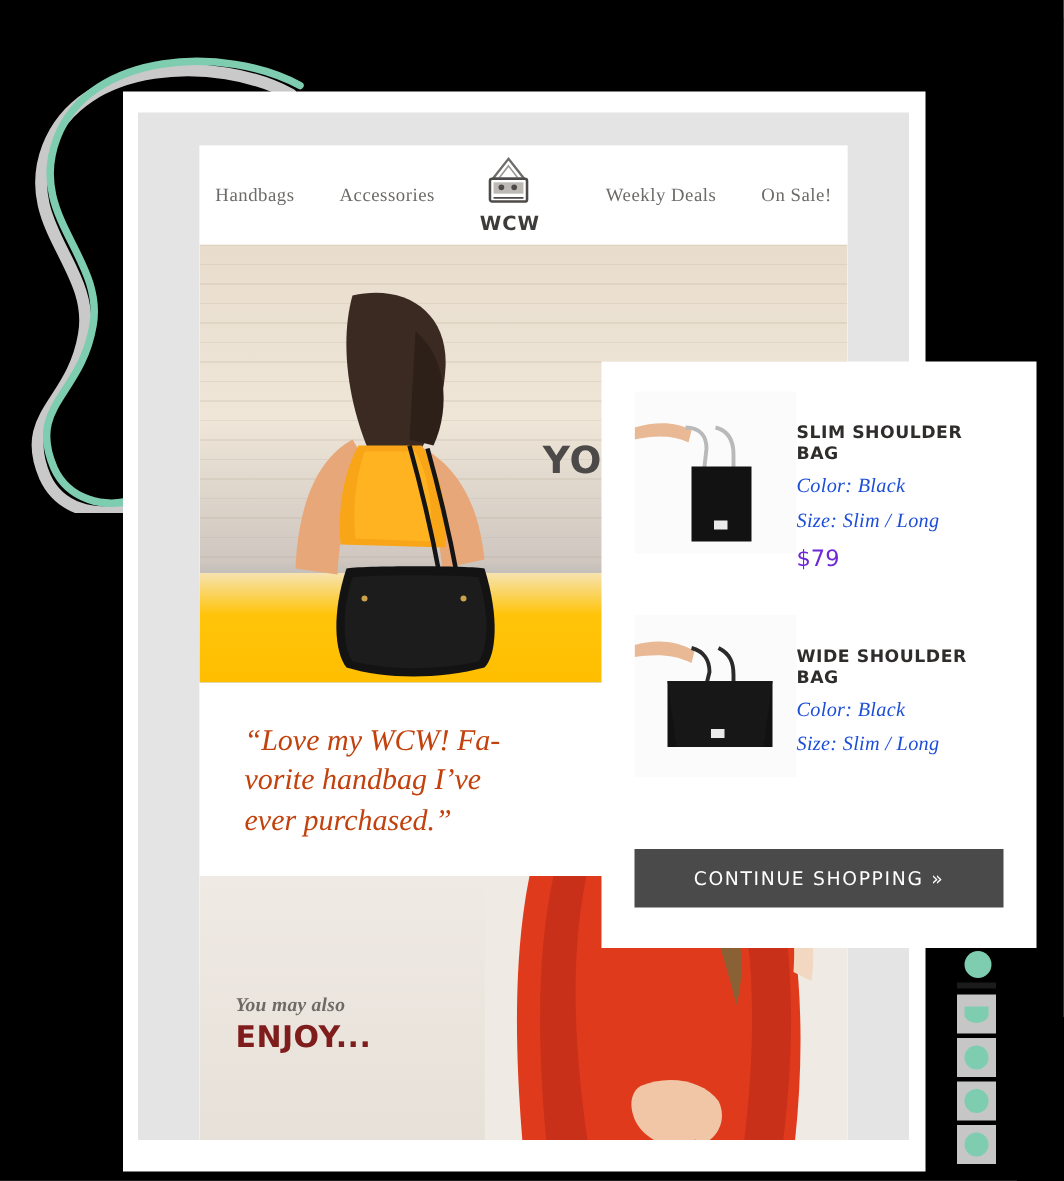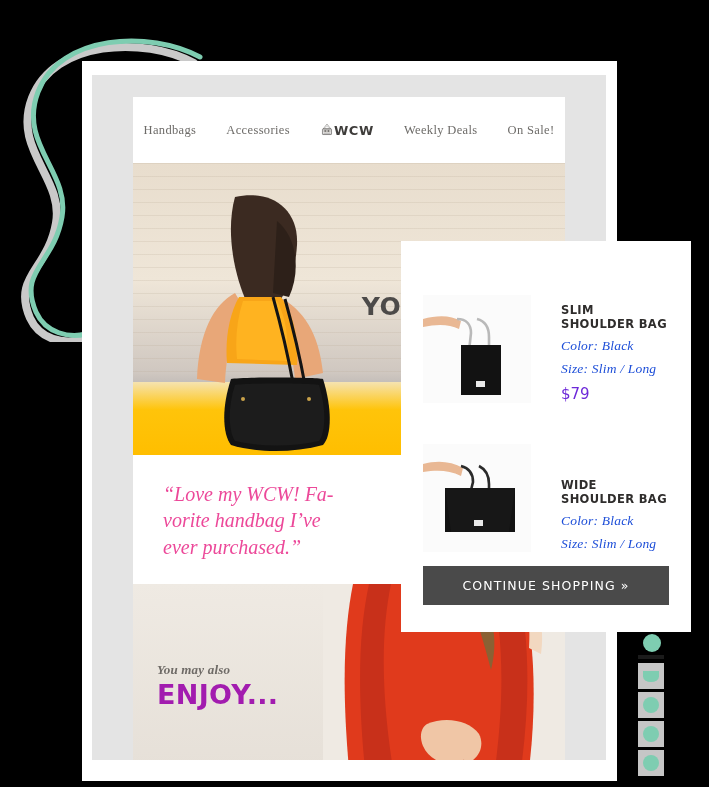--- a/index.html
+++ b/index.html
@@ -50,21 +50,21 @@
     gap: 30px;
     background: #fff;
   }
   .nav-link {
     font-family: "Liberation Serif", serif;
     font-size: 12.5px;
     color: #6d6b68;
     letter-spacing: .35px;
     white-space: nowrap;
   }
-  .brand { position: relative; width: 54px; display:flex; align-items:center; }
+  .brand { position: relative; width: 54px; display:flex; flex-direction:column; align-items:flex-start; }
   .brand-mark { width: 38px; height: 38px; }
   .brand-name {
     font-family: "DejaVu Sans", sans-serif;
     font-weight: 700; font-size: 13px; letter-spacing: .6px;
     color: #3e3c3a; margin-top: 1px;
   }
 
   
   .hero { position: relative; height: 292px; overflow: hidden; }
   .hero-bg {
@@ -89,46 +89,46 @@
   }
   .hero-head {
     font-family: "DejaVu Sans", sans-serif; font-weight: 700;
     font-size: 25px; color: #4c4a49; letter-spacing: .6px; margin-top: 2px;
   }
 
   
   .quote-block { padding: 26px 0 24px 30px; background:#fff; }
   .quote {
     font-family: "Liberation Serif", serif; font-style: italic;
-    font-size: 20px; line-height: 1.32; color: #ec4899;
+    font-size: 20px; line-height: 1.32; color: #c2410c;
     width: 200px;
   }
 
   
   .enjoy { position: relative; height: 185px; overflow: hidden; }
   .enjoy-bg { position: absolute; inset: 0; background: linear-gradient(180deg,#efeae3 0%,#e6e0d8 100%); }
   .enjoy-model { position: absolute; left: 190px; top: 0; width: 242px; height: 185px; }
   .enjoy-copy { position: absolute; left: 24px; top: 78px; }
   .enjoy-script {
     font-family: "Liberation Serif", serif; font-style: italic;
     font-size: 13px; color: #6e6a66; letter-spacing: .2px; font-weight: bold;
   }
   .enjoy-head {
     font-family: "DejaVu Sans", sans-serif; font-weight: 700;
-    font-size: 27px; color: #a21caf; letter-spacing: .3px; margin-top: 1px;
+    font-size: 20px; color: #7f1d1d; letter-spacing: .3px; margin-top: 1px;
   }
 
   
   .panel {
     position: absolute; left: 401px; top: 229px;
     width: 290px; height: 391px;
     background: #ffffff;
     padding: 20px 22px 0 22px;
   }
-  .product { display: flex; align-items: flex-end; gap: 30px; height: 142px; }
+  .product { display: flex; align-items: flex-start; gap: 0; height: 142px; }
   .product + .product { margin-top: 7px; }
   .thumb { width: 108px; height: 108px; flex: none; background: #fbfbfb; position: relative; overflow: hidden; }
   .pinfo { padding-top: 20px; }
   .ptitle {
     font-family: "DejaVu Sans", sans-serif; font-weight: 700;
     font-size: 11.5px; letter-spacing: .35px; color: #2f2d2c;
   }
   .pattr {
     font-family: "Liberation Serif", serif; font-style: italic;
     font-size: 13.5px; color: #1d4ed8; margin-top: 7px; letter-spacing: .2px;

